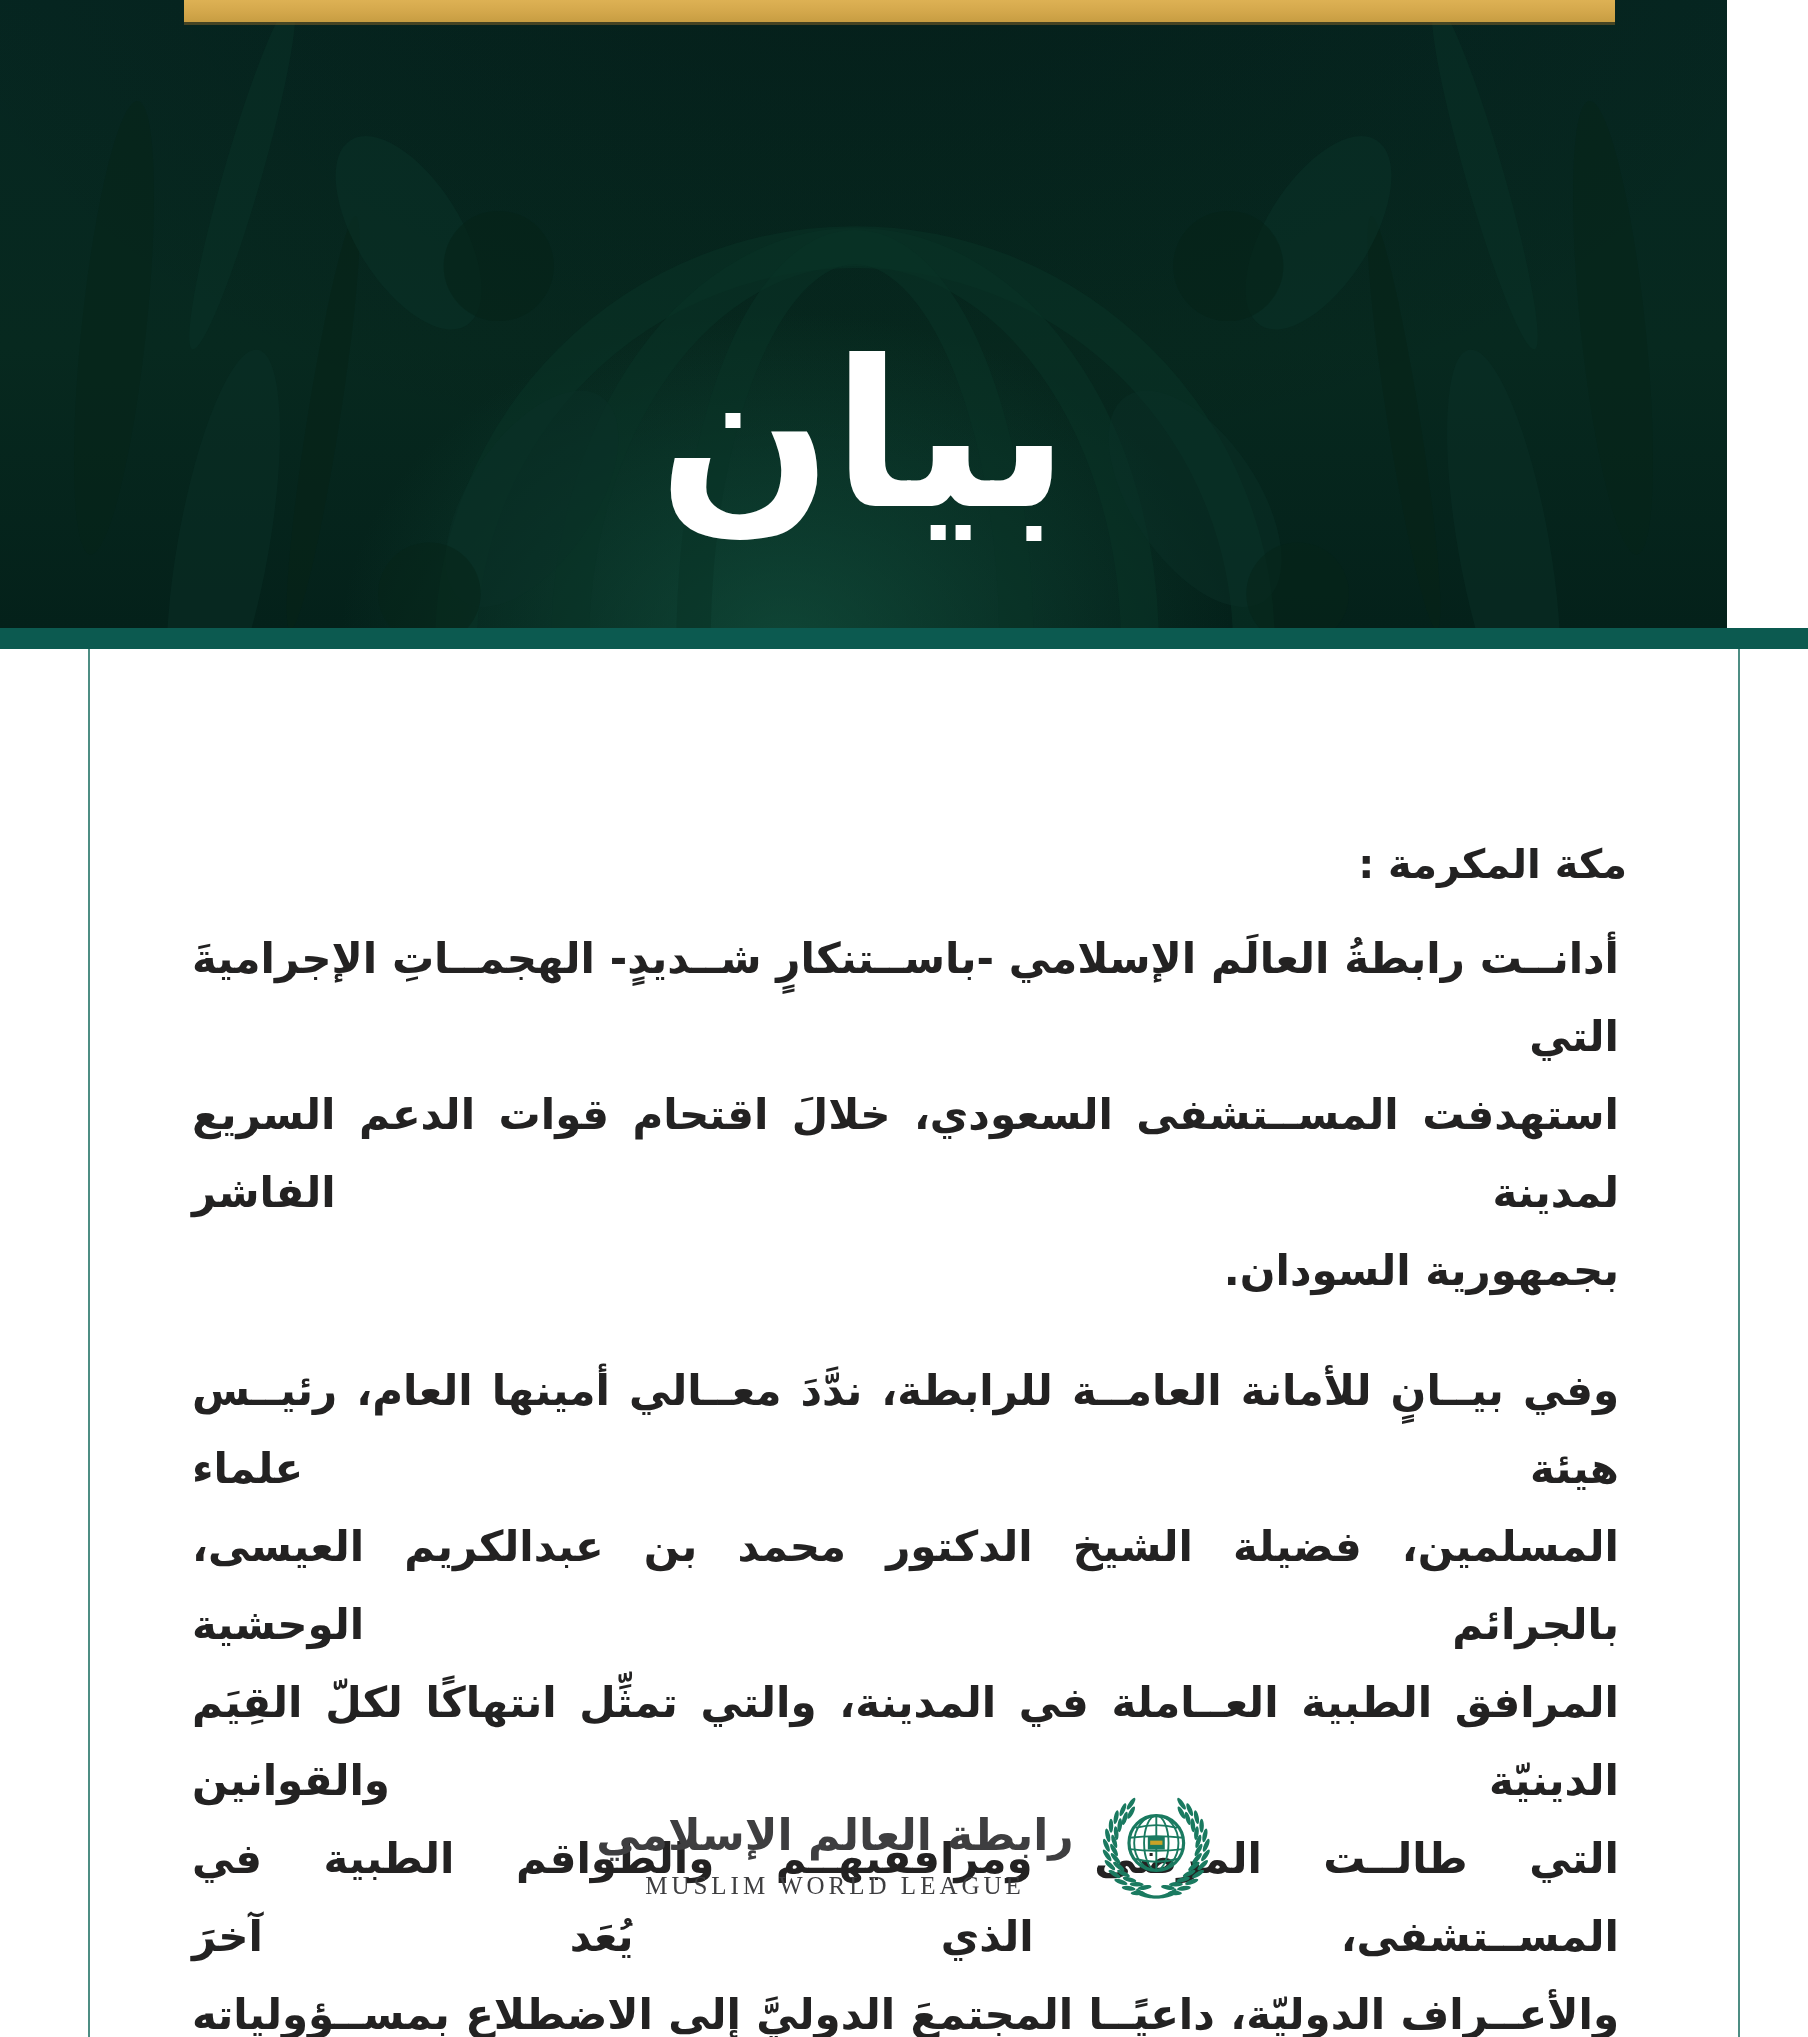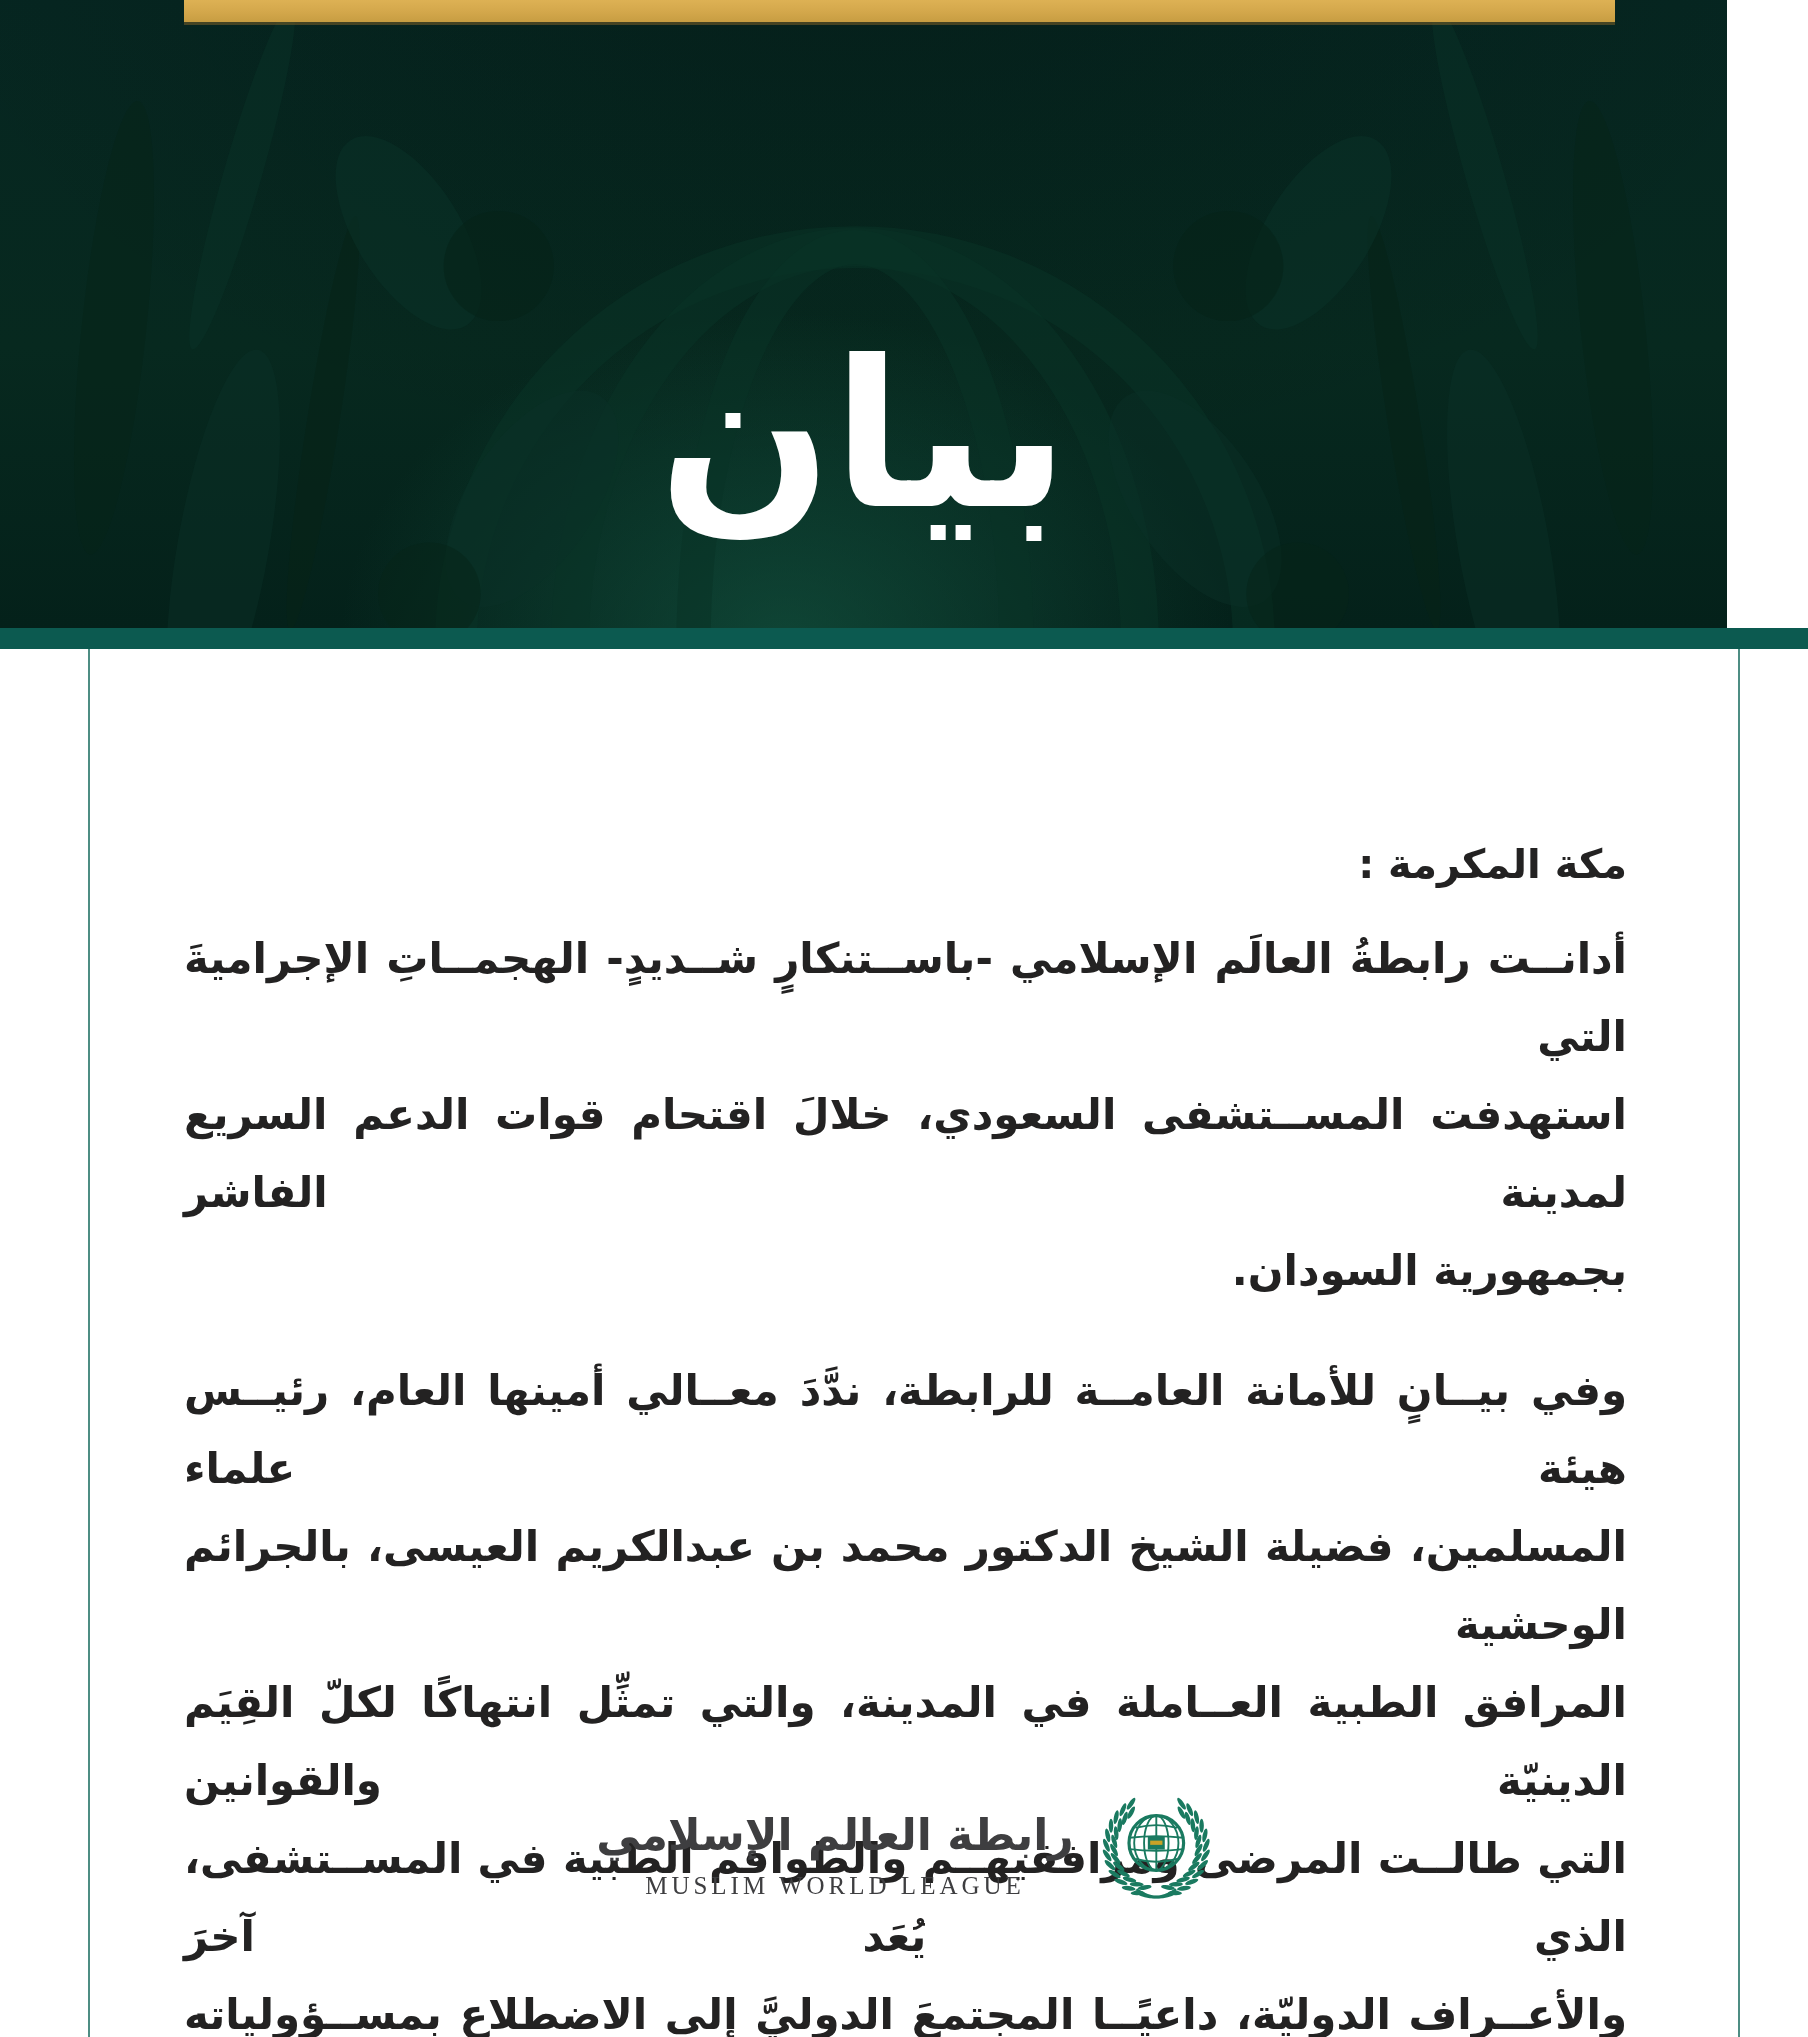--- a/index.html
+++ b/index.html
@@ -47,21 +47,21 @@
 
   
   .content{
     position:absolute;left:184px;right:182px;top:832px;
     direction:rtl;color:#232222;
   }
   .location-heading{
     margin:0 0 24px 0;font-size:40px;line-height:64px;font-weight:bold;
     text-align:right;font-family:"DejaVu Sans", sans-serif;
   }
-  .para{margin:0;}
+  .para{margin:8px;}
   .para + .para{margin-top:42px;}
   .line{
     font-size:42px;line-height:78px;font-weight:bold;
     text-align:justify;text-align-last:justify;
     font-family:"DejaVu Sans", sans-serif;
     white-space:normal;
   }
   .line.last{text-align-last:right;}
 
   

